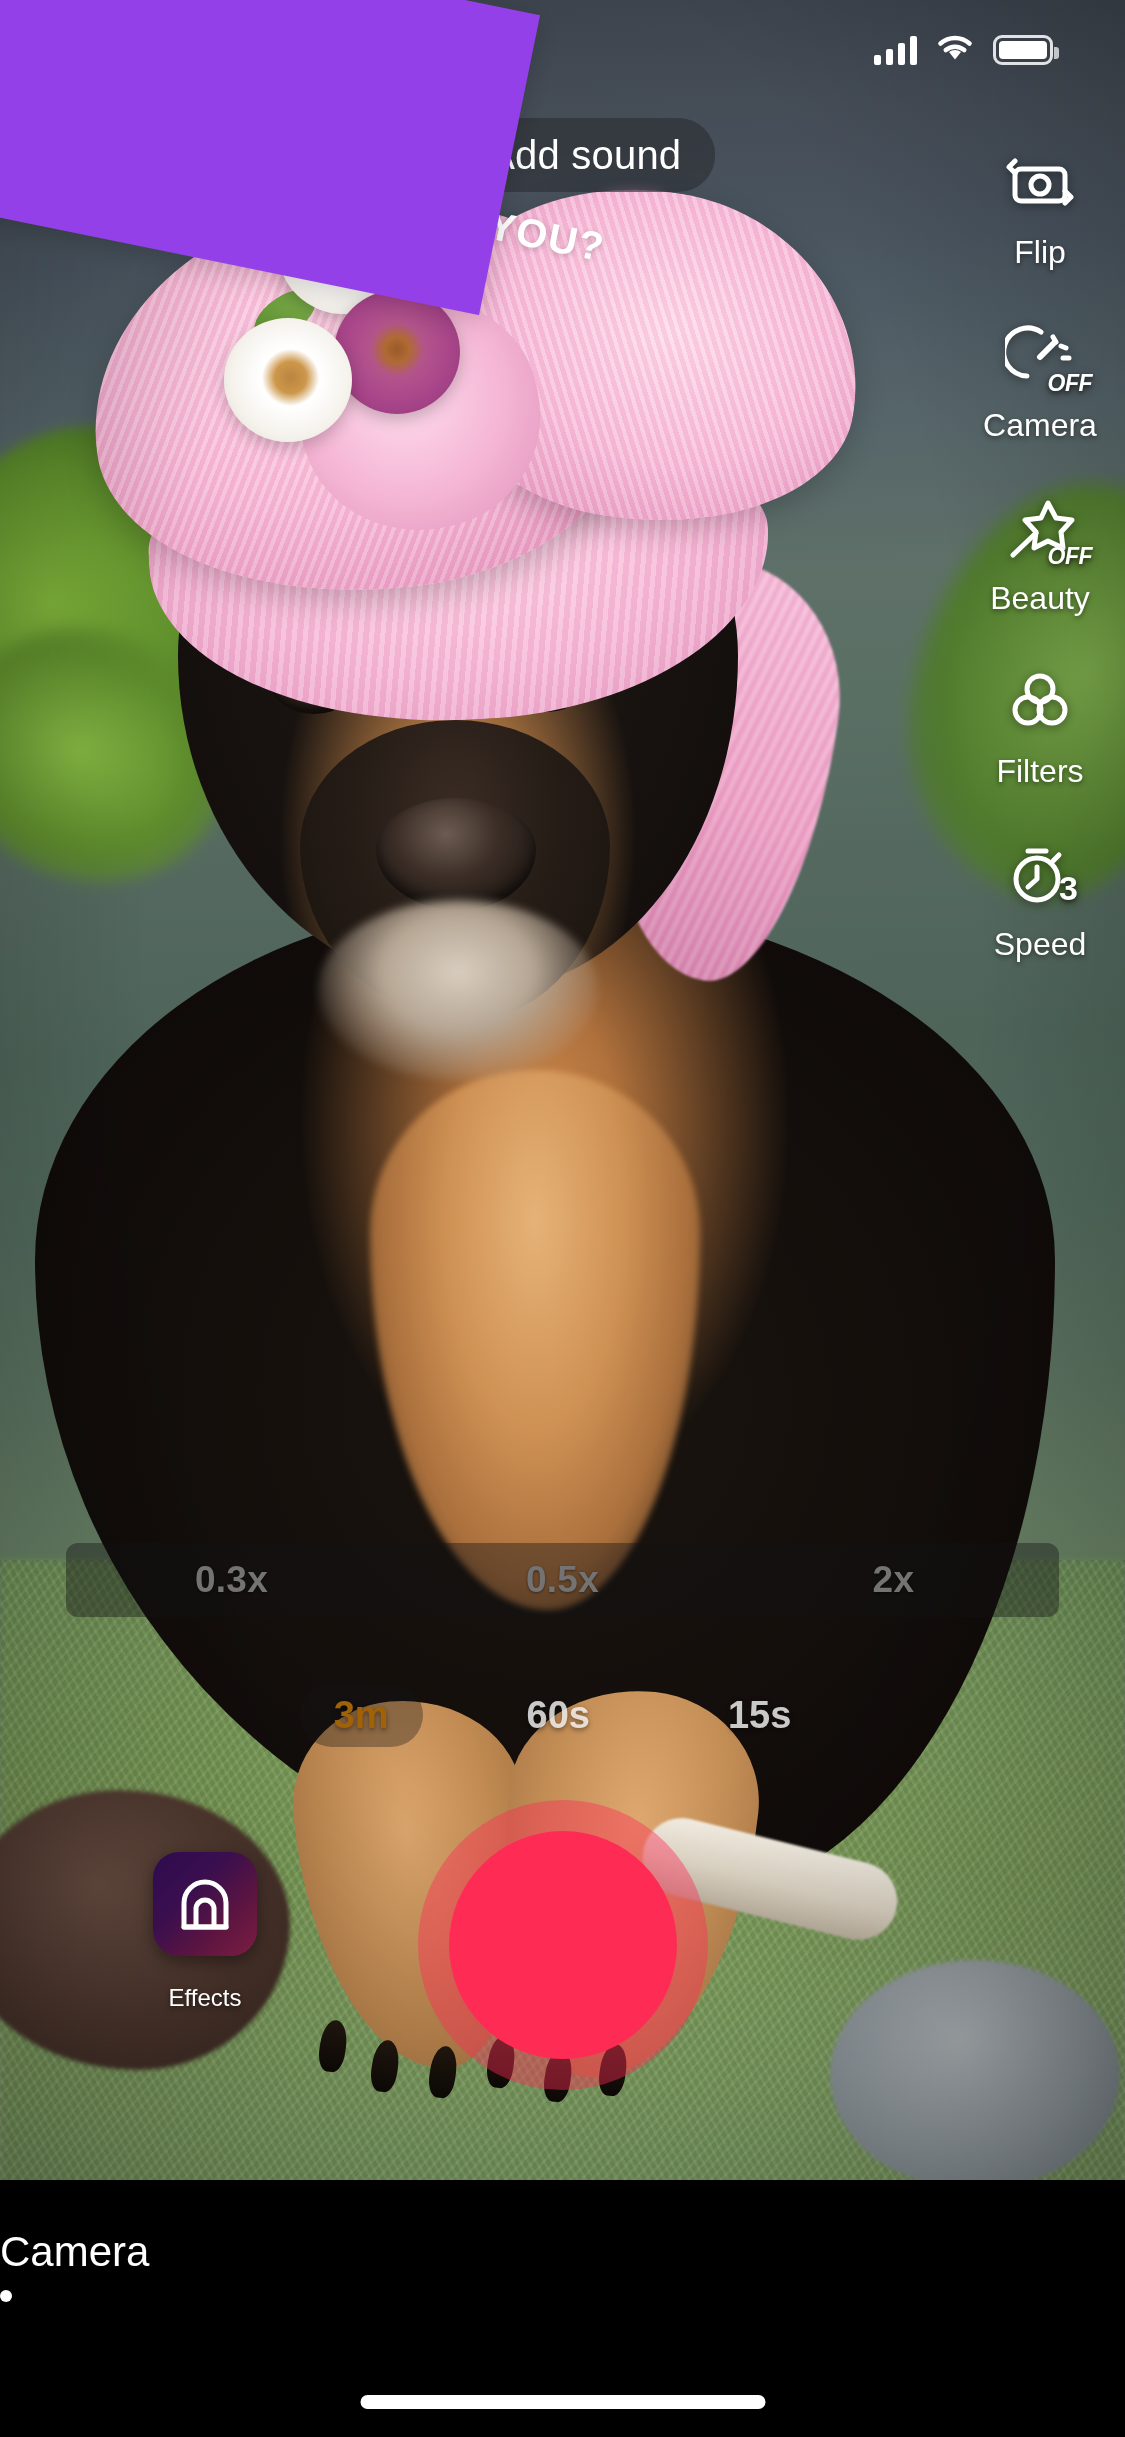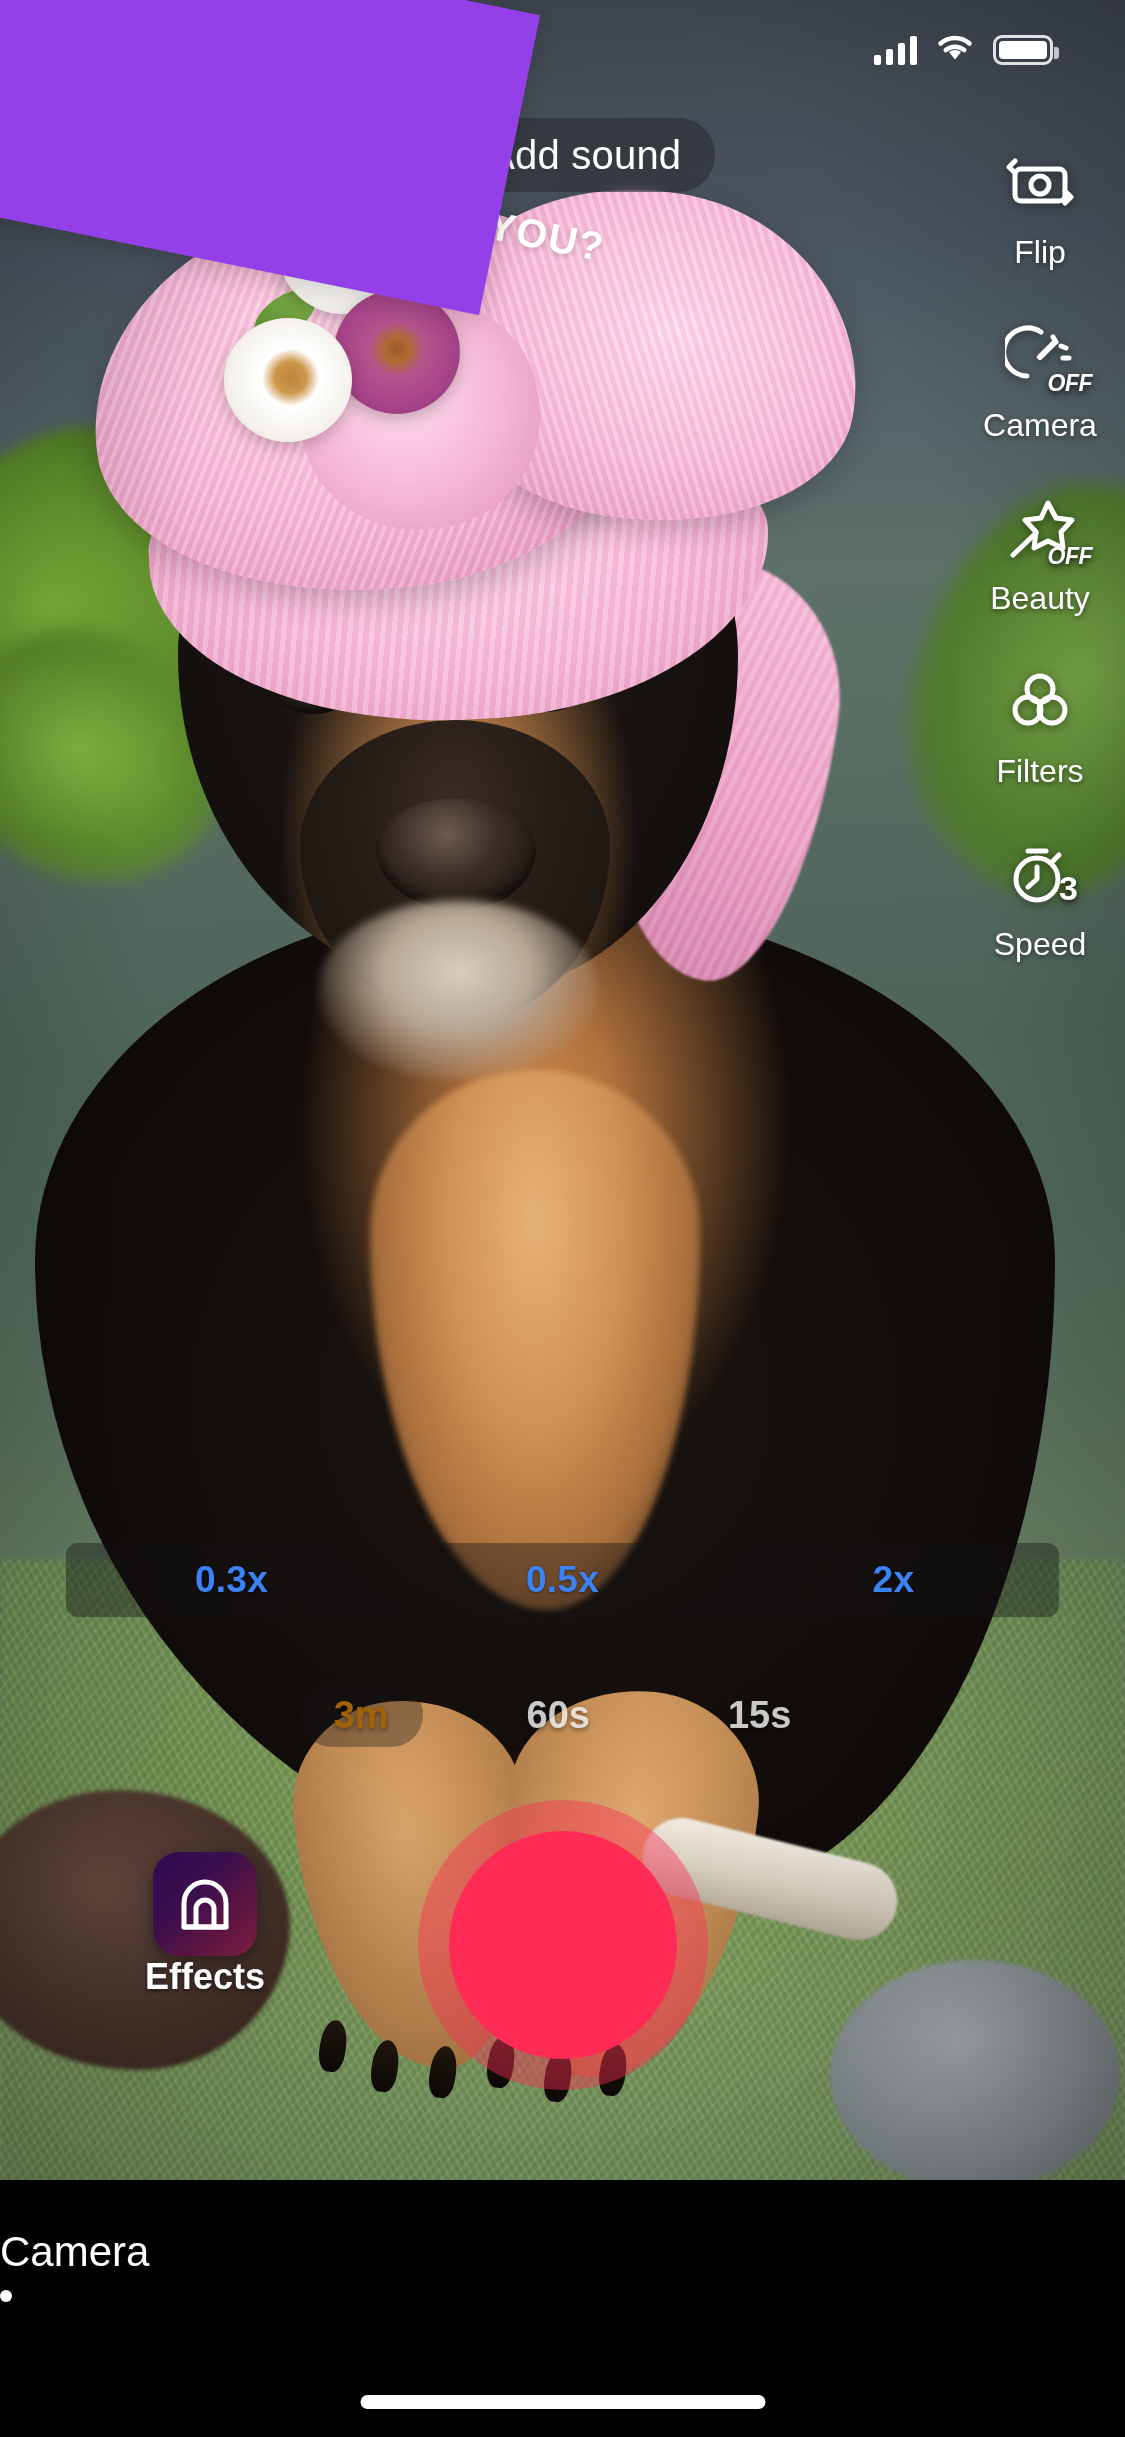--- a/index.html
+++ b/index.html
@@ -390,21 +390,21 @@
     z-index:36;
     display:flex; align-items:center;
     background:rgba(18,18,20,.40);
     border-radius:12px;
     overflow:hidden;
   }
   .zoom-opt {
     flex:1;
     height:74px;
     display:flex; align-items:center; justify-content:center;
-    color:#3b82f6; font-size:37px; font-weight:700;
+    color:#737373; font-size:37px; font-weight:700;
     letter-spacing:.3px;
     text-shadow:0 1px 3px rgba(0,0,0,.45);
   }
   .zoom-opt.active {
     background:#fff; color:#6f6f6f;
     border-radius:12px;
     text-shadow:none;
   }
 
   
@@ -448,22 +448,22 @@
     width:200px;
     display:flex; flex-direction:column; align-items:center;
   }
   #effects-icon {
     width:104px; height:104px; border-radius:26px;
     background:linear-gradient(135deg,#2d0b50 0%, #3b0f4e 38%, #5d1540 70%, #7c1e43 100%);
     display:flex; align-items:center; justify-content:center;
     box-shadow:0 5px 16px rgba(0,0,0,.4);
   }
   #effects-label {
-    margin-top:0; color:#fff;
-    font-size:36px; font-weight:700;
+    margin-top:28px; color:#fff;
+    font-size:24px; font-weight:400;
     text-shadow:0 2px 5px rgba(0,0,0,.55);
   }
 
   
   #bottom-nav {
     position:absolute; left:0; bottom:0; width:1125px; height:257px;
     background:#000;
     z-index:50;
   }
   #nav-camera {

